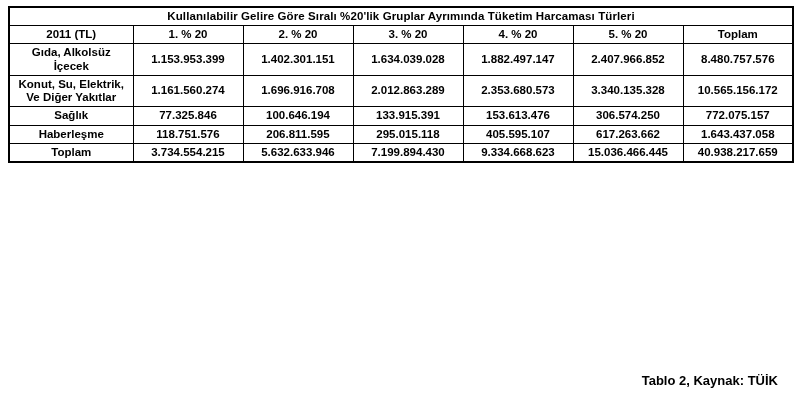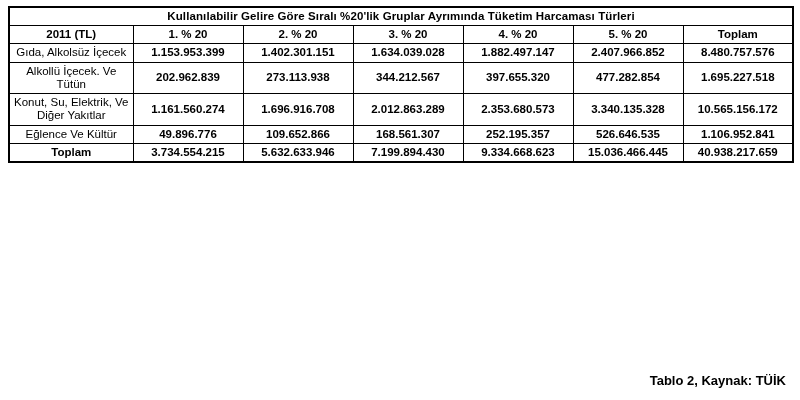--- a/index.html
+++ b/index.html
@@ -44,37 +44,37 @@
     border: 1px solid #000;
   }
   .col-head {
     font-weight: bold;
     font-size: 12px;
     padding: 5px 4px;
   }
   .col-head.first {
   }
   .row-label {
-    font-weight: normal;
+    font-weight: bold;
     font-size: 11.5px;
     text-align: center;
     padding: 3px 4px;
   }
   .num {
     font-size: 11.5px;
     text-align: center;
     font-weight: bold;
   }
   .total-row .row-label,
   .total-row .num {
     font-weight: bold;
   }
   .caption {
     position: absolute;
-    right: 14px;
+    right: 22px;
     bottom: 12px;
     font-size: 13px;
     font-weight: bold;
   }
   col.c0 { width: 124px; }
   col.c1 { width: 110px; }
   col.c2 { width: 110px; }
   col.c3 { width: 110px; }
   col.c4 { width: 110px; }
   col.c5 { width: 110px; }
@@ -113,45 +113,45 @@
       <tr>
         <td class="row-label">Gıda, Alkolsüz İçecek</td>
         <td class="num">1.153.953.399</td>
         <td class="num">1.402.301.151</td>
         <td class="num">1.634.039.028</td>
         <td class="num">1.882.497.147</td>
         <td class="num">2.407.966.852</td>
         <td class="num">8.480.757.576</td>
       </tr>
       <tr>
-        <td class="row-label">Alkollü İçecek. Ve Tütün</td>
-        <td class="num">202.962.839</td>
-        <td class="num">273.113.938</td>
-        <td class="num">344.212.567</td>
-        <td class="num">397.655.320</td>
-        <td class="num">477.282.854</td>
-        <td class="num">1.695.227.518</td>
-      </tr>
-      <tr>
         <td class="row-label">Konut, Su, Elektrik, Ve Diğer Yakıtlar</td>
         <td class="num">1.161.560.274</td>
         <td class="num">1.696.916.708</td>
         <td class="num">2.012.863.289</td>
         <td class="num">2.353.680.573</td>
         <td class="num">3.340.135.328</td>
         <td class="num">10.565.156.172</td>
       </tr>
       <tr>
-        <td class="row-label">Eğlence Ve Kültür</td>
-        <td class="num">49.896.776</td>
-        <td class="num">109.652.866</td>
-        <td class="num">168.561.307</td>
-        <td class="num">252.195.357</td>
-        <td class="num">526.646.535</td>
-        <td class="num">1.106.952.841</td>
+        <td class="row-label">Sağlık</td>
+        <td class="num">77.325.846</td>
+        <td class="num">100.646.194</td>
+        <td class="num">133.915.391</td>
+        <td class="num">153.613.476</td>
+        <td class="num">306.574.250</td>
+        <td class="num">772.075.157</td>
+      </tr>
+      <tr>
+        <td class="row-label">Haberleşme</td>
+        <td class="num">118.751.576</td>
+        <td class="num">206.811.595</td>
+        <td class="num">295.015.118</td>
+        <td class="num">405.595.107</td>
+        <td class="num">617.263.662</td>
+        <td class="num">1.643.437.058</td>
       </tr>
       <tr class="total-row">
         <td class="row-label">Toplam</td>
         <td class="num">3.734.554.215</td>
         <td class="num">5.632.633.946</td>
         <td class="num">7.199.894.430</td>
         <td class="num">9.334.668.623</td>
         <td class="num">15.036.466.445</td>
         <td class="num">40.938.217.659</td>
       </tr>

